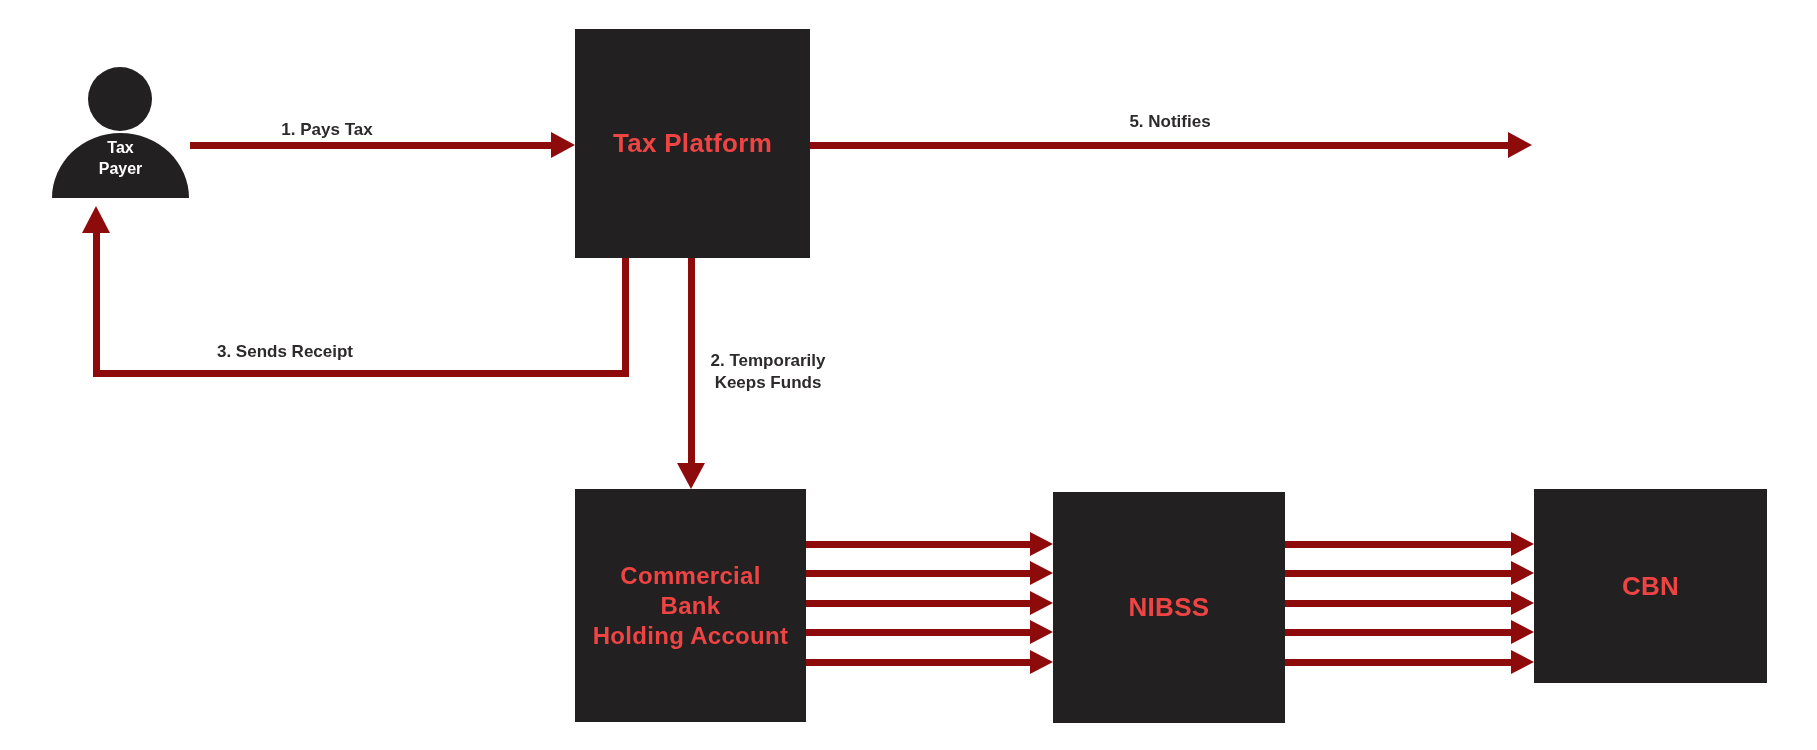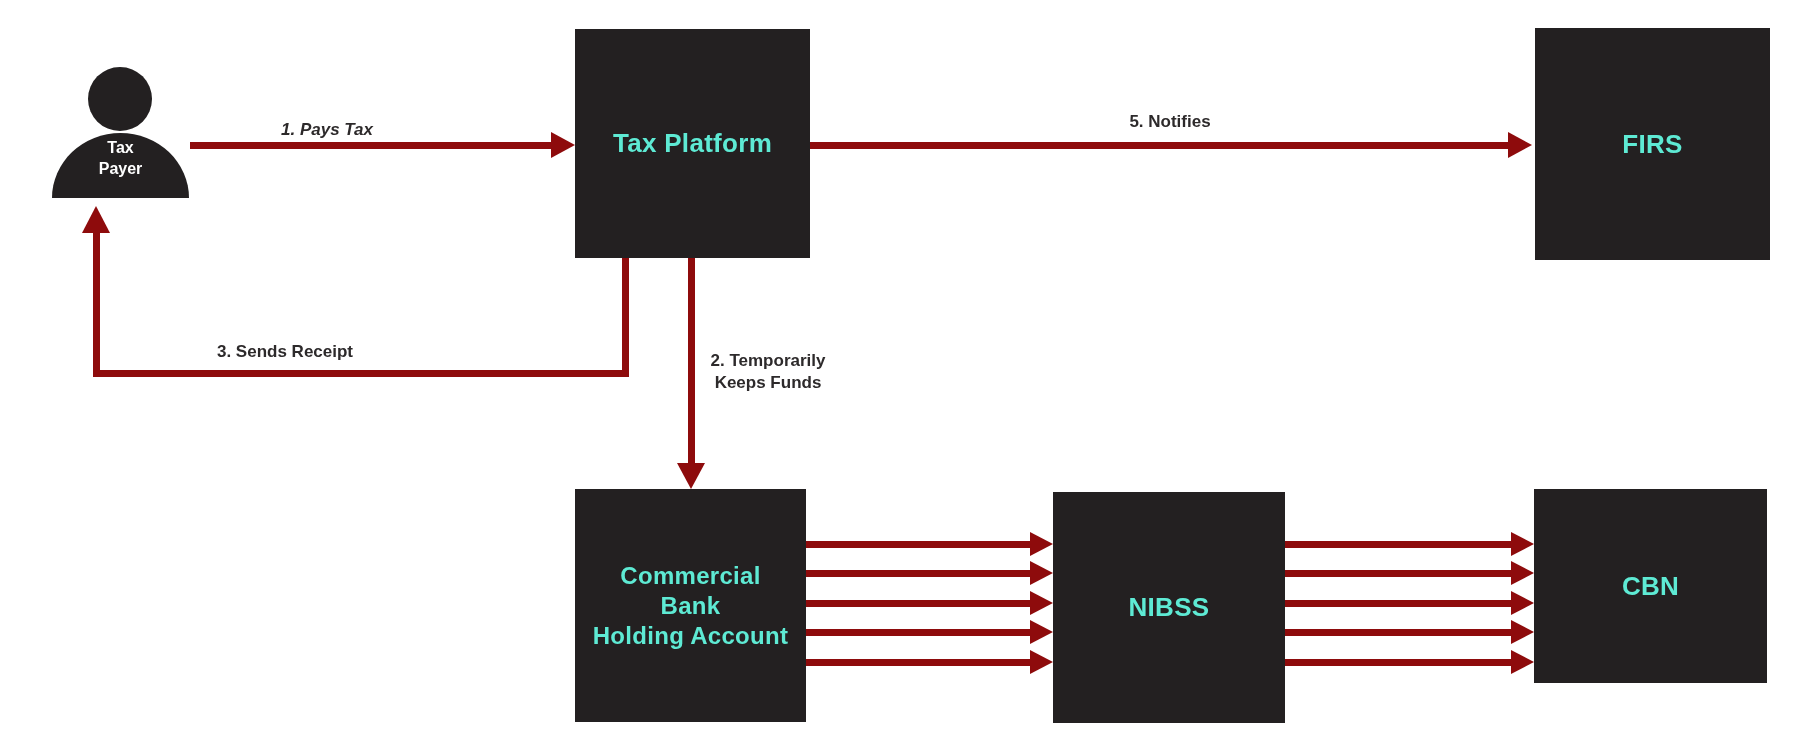--- a/index.html
+++ b/index.html
@@ -8,21 +8,21 @@
     width: 1817px;
     height: 750px;
     background: #ffffff;
     overflow: hidden;
     font-family: "Liberation Sans", "DejaVu Sans", sans-serif;
   }
   
   .box {
     position: absolute;
     background: #232021;
-    color: #5eead4;
+    color: #ef4444;
     display: flex;
     flex-direction: column;
     align-items: center;
     justify-content: center;
     text-align: center;
     font-size: 26px;
     font-weight: 600;
     letter-spacing: 0.3px;
   }
   .box .line { display: block; }
@@ -53,21 +53,21 @@
   
   .edge-label {
     position: absolute;
     color: #2d2a2b;
     font-size: 17px;
     font-weight: 600;
     text-align: center;
     line-height: 22px;
     white-space: nowrap;
   }
-  #label-pays-tax      { left: 222px;  top: 119px; width: 210px; font-style: italic; }
+  #label-pays-tax      { left: 222px;  top: 119px; width: 210px; }
   #label-notifies      { left: 1070px; top: 111px; width: 200px; }
   #label-sends-receipt { left: 180px;  top: 341px; width: 210px; }
   #label-keeps-funds   { left: 663px;  top: 350px; width: 210px; }
   #label-remits        { left: 895px;  top: 416px; width: 440px; line-height: 22px; }
 
   
   .hline, .vline { position: absolute; background: #8e0b0c; }
   .hline { height: 7px; }
   .vline { width: 7px; }
   .head { position: absolute; width: 0; height: 0; }
@@ -87,23 +87,20 @@
     <div class="person-label">
       <span class="line" style="display:block">Tax</span>
       <span class="line" style="display:block">Payer</span>
     </div>
   </div>
 
   <div class="box" id="tax-platform">
     <span>Tax Platform</span>
   </div>
 
-  <div class="box" id="firs">
-    <span>FIRS</span>
-  </div>
 
   <div class="box" id="commercial-bank">
     <span class="line">Commercial</span>
     <span class="line">Bank</span>
     <span class="line">Holding Account</span>
   </div>
 
   <div class="box" id="nibss">
     <span>NIBSS</span>
   </div>

